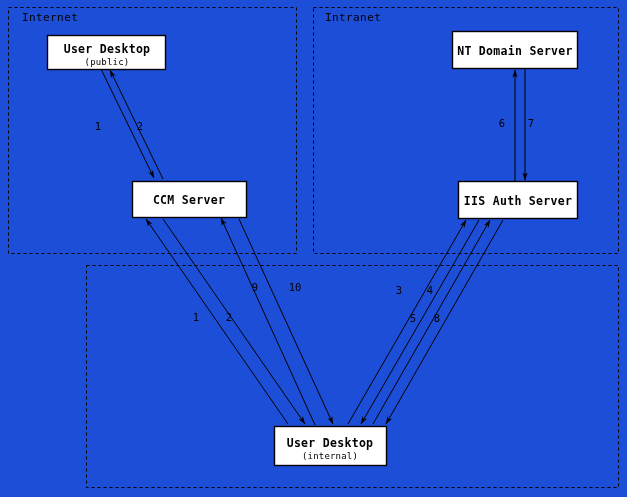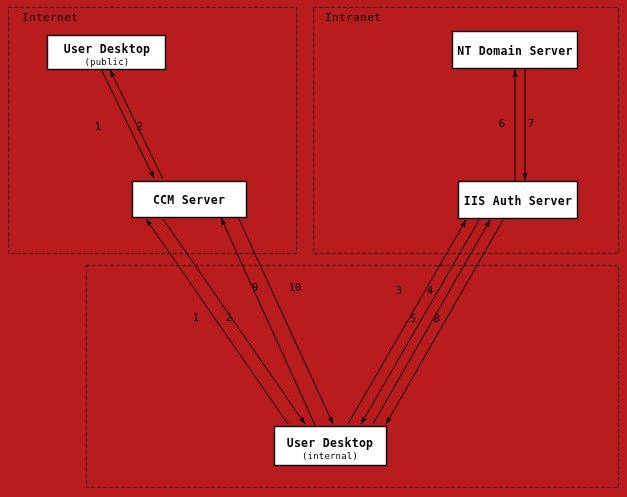--- a/index.html
+++ b/index.html
@@ -4,21 +4,21 @@
 <style>
   html, body {
     margin: 0;
     padding: 0;
     background: #ffffff;
   }
   #diagram-root {
     position: relative;
     width: 627px;
     height: 497px;
-    background: #b91c1c;
+    background: #1d4ed8;
     font-family: "DejaVu Sans Mono", "Liberation Mono", monospace;
     overflow: hidden;
   }
   svg.canvas {
     position: absolute;
     top: 0;
     left: 0;
     width: 627px;
     height: 497px;
   }

